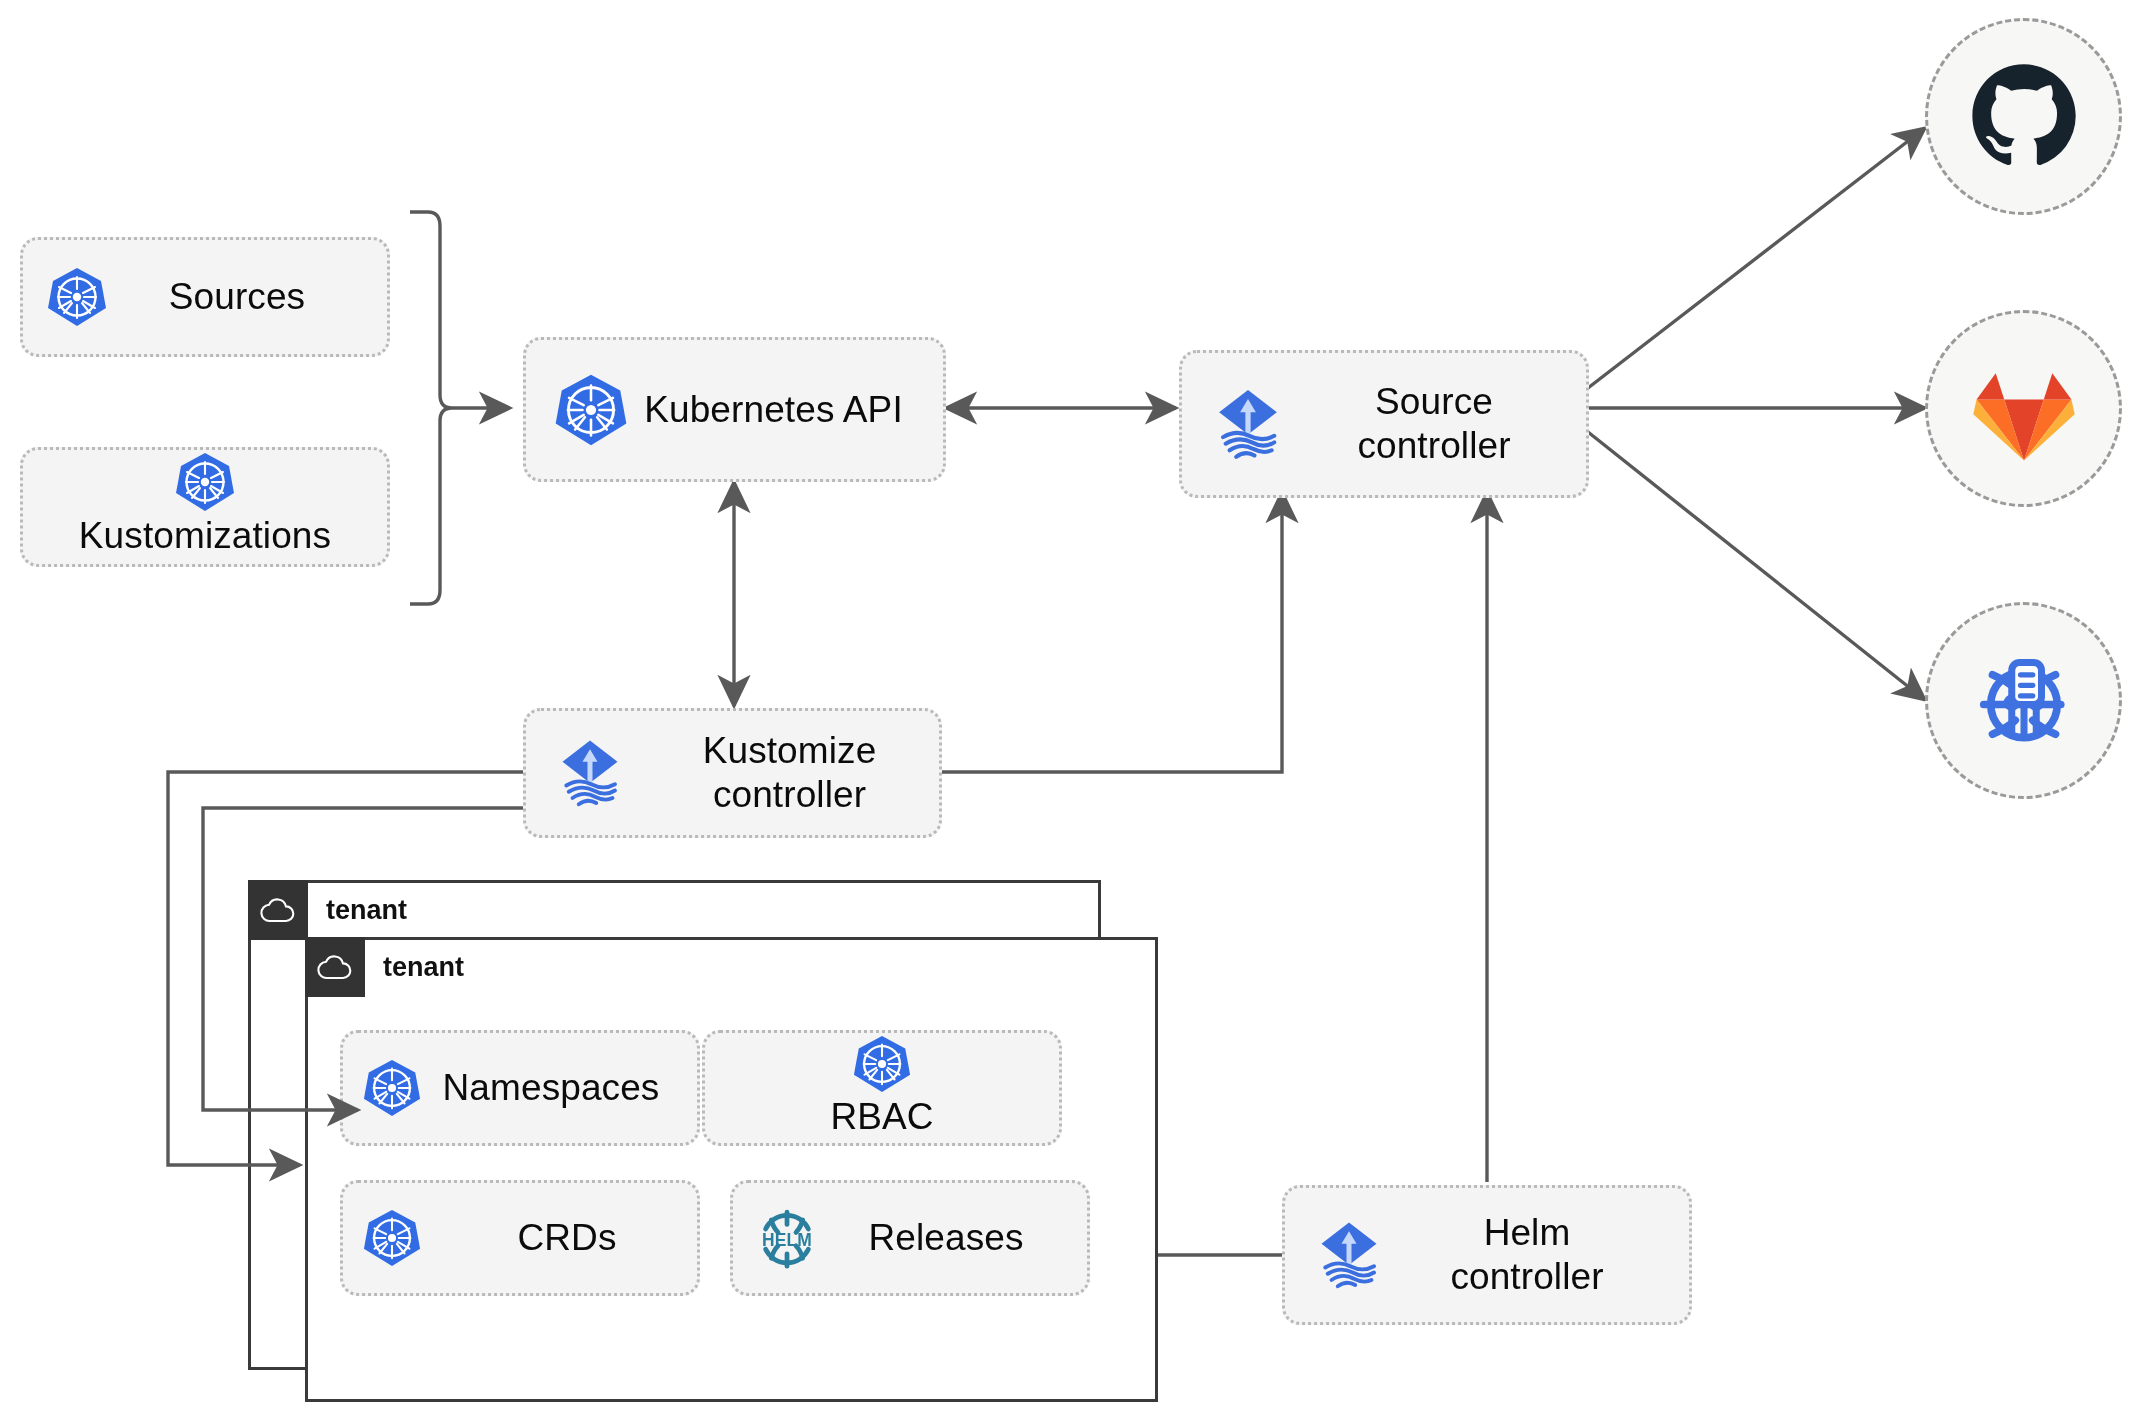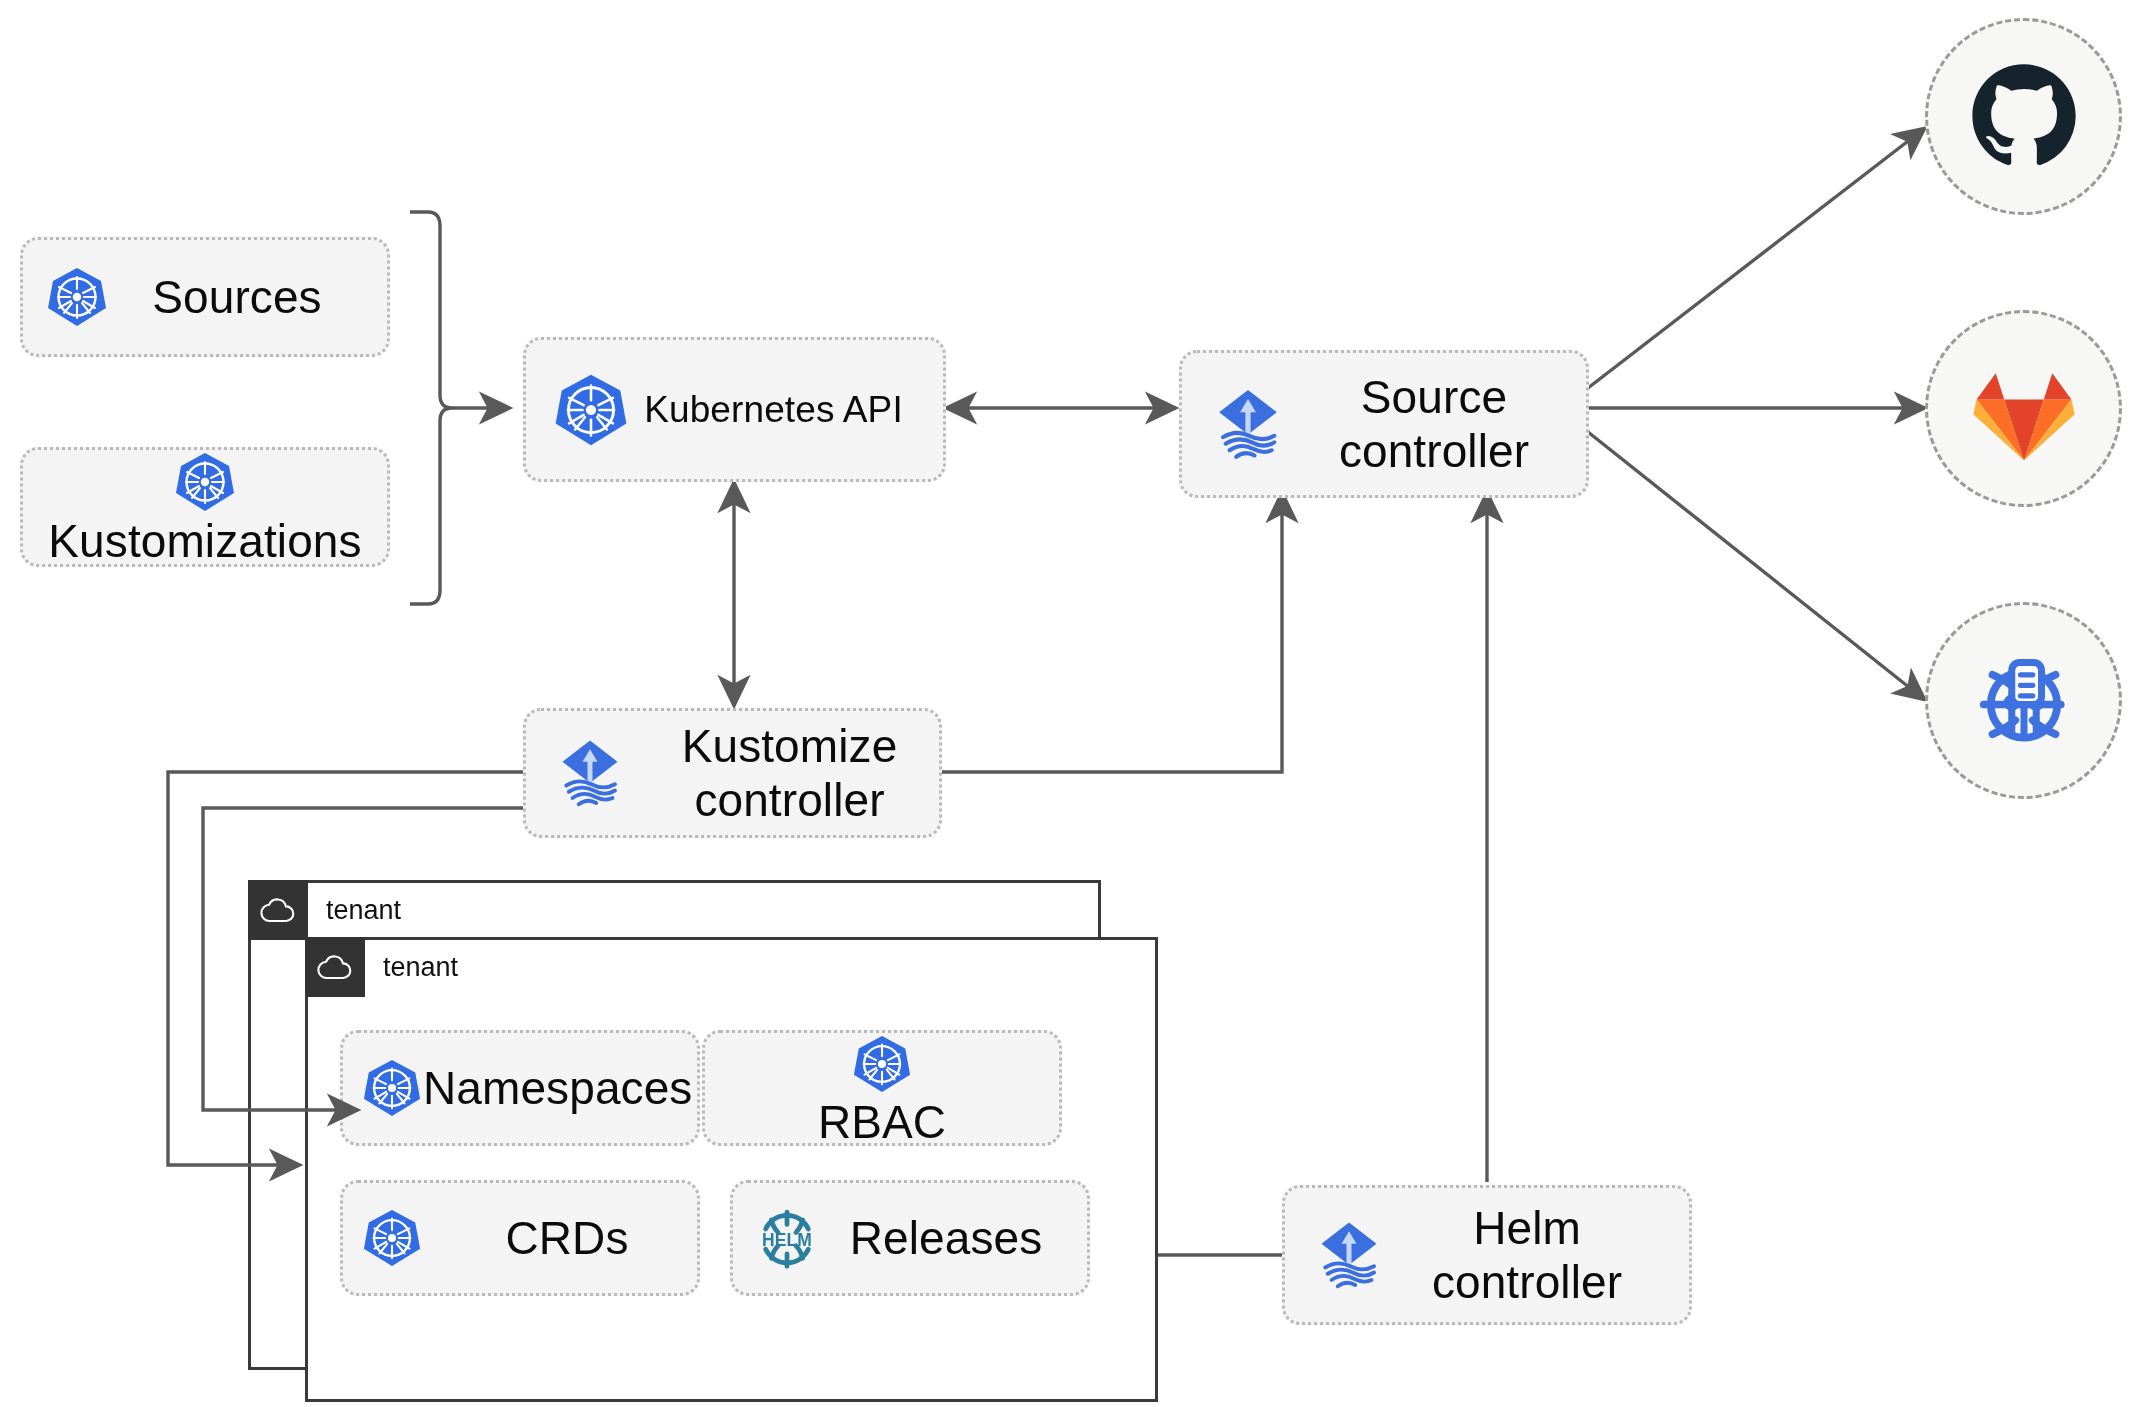--- a/index.html
+++ b/index.html
@@ -13,21 +13,21 @@
     border:3px dotted #b9b9b9;
     border-radius:18px;
     display:flex;align-items:center;
     box-sizing:border-box;
     z-index:5;
   }
   .node .ico{flex:0 0 auto;display:flex;align-items:center;justify-content:center;}
   .node .lbl{
     flex:1 1 auto;text-align:center;color:#0b0b0b;
     line-height:1.18;white-space:pre-line;
-    font-size:46px;letter-spacing:.1px;
+    font-size:37px;letter-spacing:.1px;
   }
 
   
   .circ{
     position:absolute;border-radius:50%;
     background:#f7f7f5;border:3px dashed #9a9a9a;
     display:flex;align-items:center;justify-content:center;
     box-sizing:border-box;z-index:5;
   }
 
@@ -39,21 +39,21 @@
   .tenant .hdr{
     position:absolute;top:-3px;left:-3px;height:60px;
     display:flex;align-items:center;
     background:transparent;
   }
   .tenant .hdr .cloudbox{
     width:60px;height:60px;background:#333333;
     display:flex;align-items:center;justify-content:center;
   }
   .tenant .hdr .tname{
-    margin-left:18px;font-size:27px;color:#111;
+    margin-left:18px;font-size:27px;color:#111;font-weight:bold;
   }
 
   svg.wires{position:absolute;left:0;top:0;width:2144px;height:1407px;z-index:1;}
   svg.wires-top{z-index:8;}
   .ln{stroke:#595959;stroke-width:3.4;fill:none;}
 </style>
 </head>
 <body>
 
 <div id="stage">

